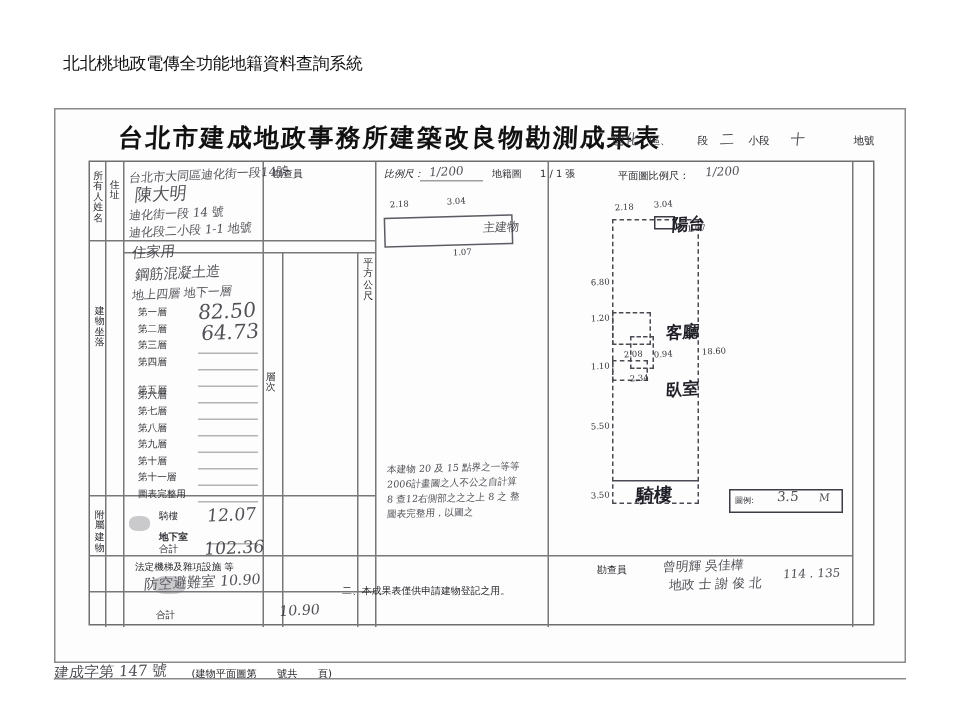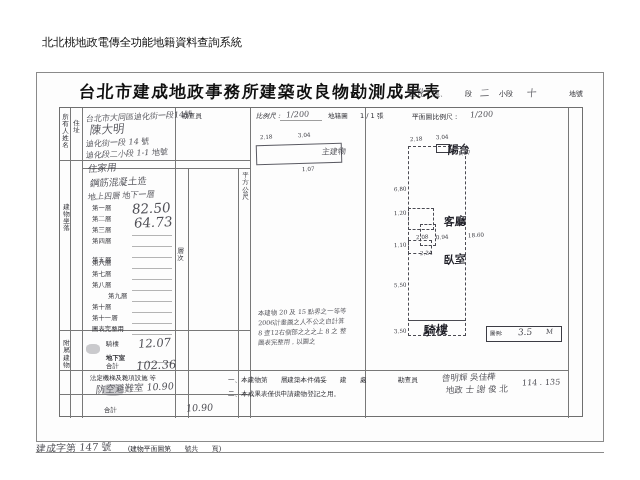--- a/index.html
+++ b/index.html
@@ -297,21 +297,21 @@
       <div class="lbl-v" style="left:116px;top:140px;">層次</div>
 
       <div class="floor-row" style="left:32px;top:96px;">第一層</div>
       <div class="floor-row" style="left:32px;top:107px;">第二層</div>
       <div class="floor-row" style="left:32px;top:118px;">第三層</div>
       <div class="floor-row" style="left:32px;top:129px;">第四層</div>
       <div class="floor-row" style="left:32px;top:148px;">第五層</div>
       <div class="floor-row" style="left:32px;top:151px;">第六層</div>
       <div class="floor-row" style="left:32px;top:162px;">第七層</div>
       <div class="floor-row" style="left:32px;top:173px;">第八層</div>
-      <div class="floor-row" style="left:32px;top:184px;margin-left:16px;">第九層</div>
+      <div class="floor-row" style="left:32px;top:184px;">第九層</div>
       <div class="floor-row" style="left:32px;top:195px;">第十層</div>
       <div class="floor-row" style="left:32px;top:206px;">第十一層</div>
       <div class="floor-row" style="left:32px;top:217px;">圖表完整用</div>
 
       <div class="hw hw-xl" style="position:absolute;left:72px;top:92px;">82.50</div>
       <div class="hw hw-xl" style="position:absolute;left:74px;top:106px;">64.73</div>
 
       <div class="dotline" style="left:72px;top:127px;width:40px;"></div>
       <div class="dotline" style="left:72px;top:138px;width:40px;"></div>
       <div class="dotline" style="left:72px;top:149px;width:40px;"></div>
@@ -343,21 +343,20 @@
       <div class="dim" style="left:200px;top:26px;">2.18</div>
       <div class="dim" style="left:238px;top:24px;">3.04</div>
       <div class="dim" style="left:242px;top:58px;">1.07</div>
       <div class="hw hw-s" style="position:absolute;left:262px;top:38px;">主建物</div>
 
       <div class="hw2" style="position:absolute;left:198px;top:200px;font-size:6.4px;">本建物 20 及 15 點界之一等等</div>
       <div class="hw2" style="position:absolute;left:198px;top:210px;font-size:6.4px;">2006計畫圖之人不公之自計算</div>
       <div class="hw2" style="position:absolute;left:198px;top:220px;font-size:6.4px;">8 查12右側部之之之上 8 之 整</div>
       <div class="hw2" style="position:absolute;left:198px;top:230px;font-size:6.4px;">圖表完整用，以圖之</div>
 
-      <div class="note-line" style="left:168px;top:268px;">一、本建物第　　層建築本件備妥　　建　　處</div>
       <div class="note-line" style="left:168px;top:282px;">二、本成果表僅供申請建物登記之用。</div>
 
       <div class="prt" style="position:absolute;left:338px;top:268px;font-size:6.6px;">勘查員</div>
       <div class="hw2" style="position:absolute;left:382px;top:264px;font-size:8.5px;">曾明輝 吳佳樺</div>
       <div class="hw2" style="position:absolute;left:386px;top:276px;font-size:8.5px;">地政 士 謝 俊 北</div>
       <div class="hw2" style="position:absolute;left:462px;top:270px;font-size:8px;">114 . 135</div>
 
       <div class="draw-panel">
 
         <div class="plan-out" style="left:18px;top:16px;width:58px;height:190px;"></div>

